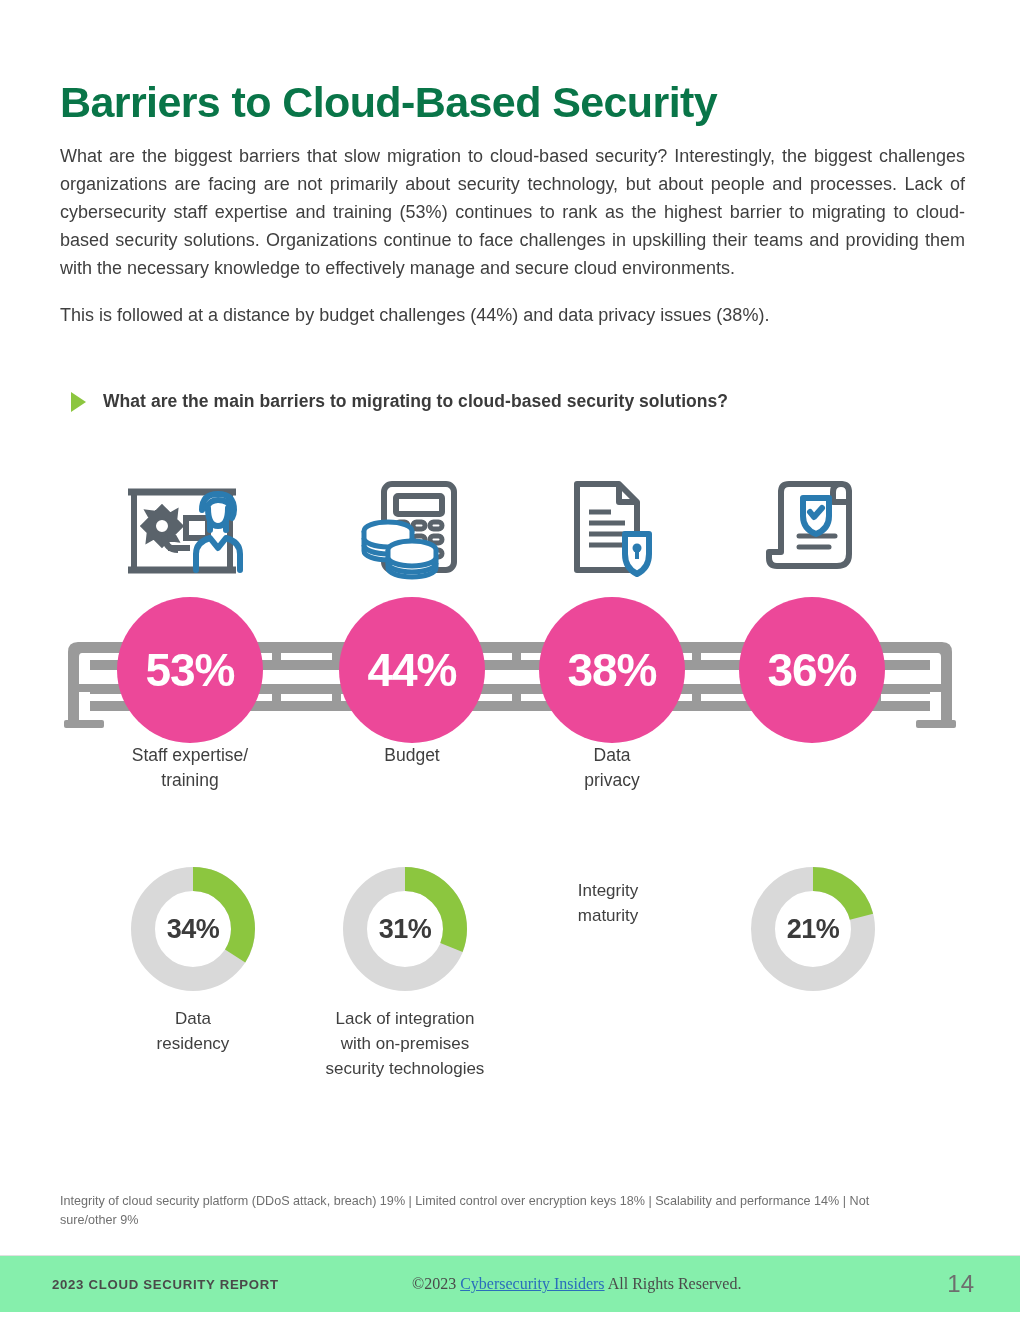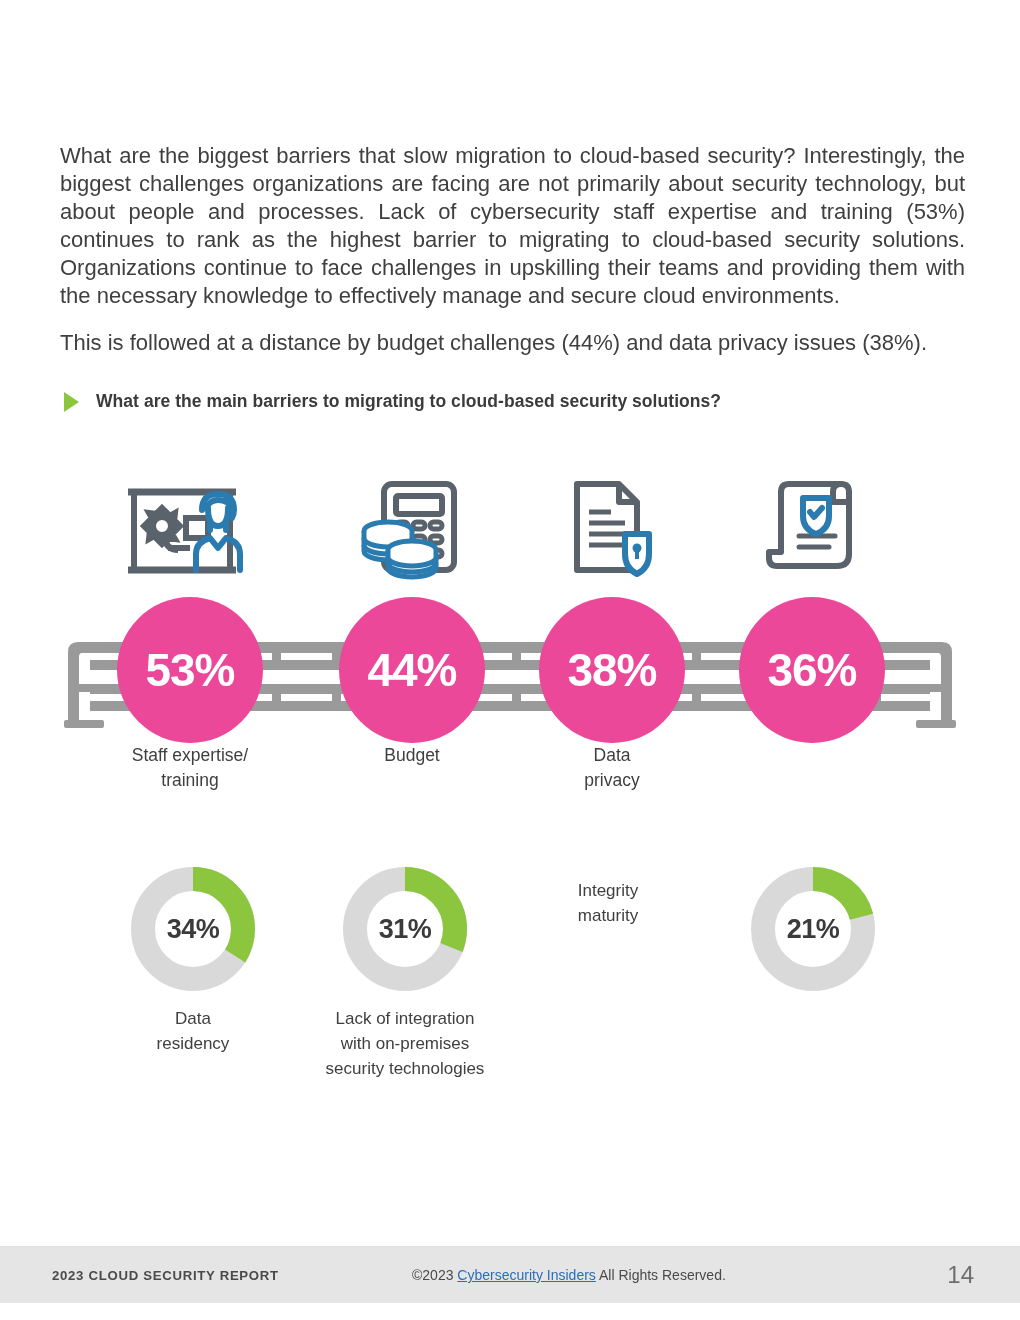--- a/index.html
+++ b/index.html
@@ -34,32 +34,32 @@
     line-height: 1.1;
     white-space: nowrap;
   }
 
   
   .intro {
     position: absolute;
     left: 60px;
     top: 142px;
     width: 905px;
-    font-size: 22px;
+    font-size: 18px;
     line-height: 28px;
     color: #3f3f3f;
     text-align: justify;
   }
   .intro p { margin: 0; }
   .intro p.second { margin-top: 19px; text-align: left; }
 
   
   .question-row {
     position: absolute;
-    left: 64px;
+    left: 71px;
     top: 391px;
     display: flex;
     align-items: center;
     gap: 17px;
   }
   .arrow-marker {
     width: 0;
     height: 0;
     border-left: 15px solid #8cc63f;
     border-top: 10px solid transparent;
@@ -171,62 +171,64 @@
     font-size: 12.6px;
     line-height: 19px;
     color: #6f6f6f;
   }
 
   
   .footer {
     position: absolute;
     left: 0;
     right: 0;
-    bottom: 17px;
+    bottom: 8px;
     height: 56px;
-    background: #e5e5e5;
+    background: #86efac;
     border-top: 1px solid #e0e0e0;
   }
   .footer-left {
     position: absolute;
     left: 52px;
     top: 50%;
     transform: translateY(-50%);
     font-size: 13.2px;
     font-weight: bold;
     letter-spacing: 0.7px;
     color: #4a4a4a;
   }
   .footer-center {
     position: absolute;
     left: 412px;
     top: 50%;
     transform: translateY(-50%);
-    font-size: 14px;
+    font-size: 16px;
     color: #4a4a4a;
     white-space: nowrap;
+    font-family: Liberation Serif, serif;
   }
   .footer-center .link {
     color: #2a6ebb;
     text-decoration: underline;
   }
   .footer-page {
     position: absolute;
     right: 46px;
     top: 50%;
     transform: translateY(-50%);
     font-size: 24px;
     color: #6e6e6e;
   }
 </style>
 </head>
 <body>
 
 <div class="page">
 
+  <h1 class="page-title">Barriers to Cloud-Based Security</h1>
 
   <div class="intro">
     <p class="first">What are the biggest barriers that slow migration to cloud-based security? Interestingly, the biggest challenges organizations are facing are not primarily about security technology, but about people and processes. Lack of cybersecurity staff expertise and training (53%) continues to rank as the highest barrier to migrating to cloud-based security solutions. Organizations continue to face challenges in upskilling their teams and providing them with the necessary knowledge to effectively manage and secure cloud environments.</p>
     <p class="second">This is followed at a distance by budget challenges (44%) and data privacy issues (38%).</p>
   </div>
 
   <div class="question-row">
     <span class="arrow-marker"></span>
     <span class="question-text">What are the main barriers to migrating to cloud-based security solutions?</span>
   </div>
@@ -447,20 +449,21 @@
       <div class="donut">
         <svg width="128" height="128" viewBox="0 0 128 128">
           <circle cx="64" cy="64" r="50" fill="none" stroke="#d9d9d9" stroke-width="24"></circle>
           <circle class="donut-arc" cx="64" cy="64" r="50" fill="none" stroke="#8cc63f" stroke-width="24" transform="rotate(-90 64 64)" stroke-dasharray="65.97344572538566 248.18581963359367"></circle>
         </svg>
         <div class="donut-center">21%</div>
       </div>
     </div>
   </div>
 
+  <div class="footnote">Integrity of cloud security platform (DDoS attack, breach) 19%  |  Limited control over encryption keys 18%  |  Scalability and performance 14%  |   Not sure/other 9%</div>
 
   <div class="footer">
     <div class="footer-left">2023 CLOUD SECURITY REPORT</div>
     <div class="footer-center">
       <span>©2023</span>
       <span class="link">Cybersecurity Insiders</span>
       <span>All Rights Reserved.</span>
     </div>
     <div class="footer-page">14</div>
   </div>

